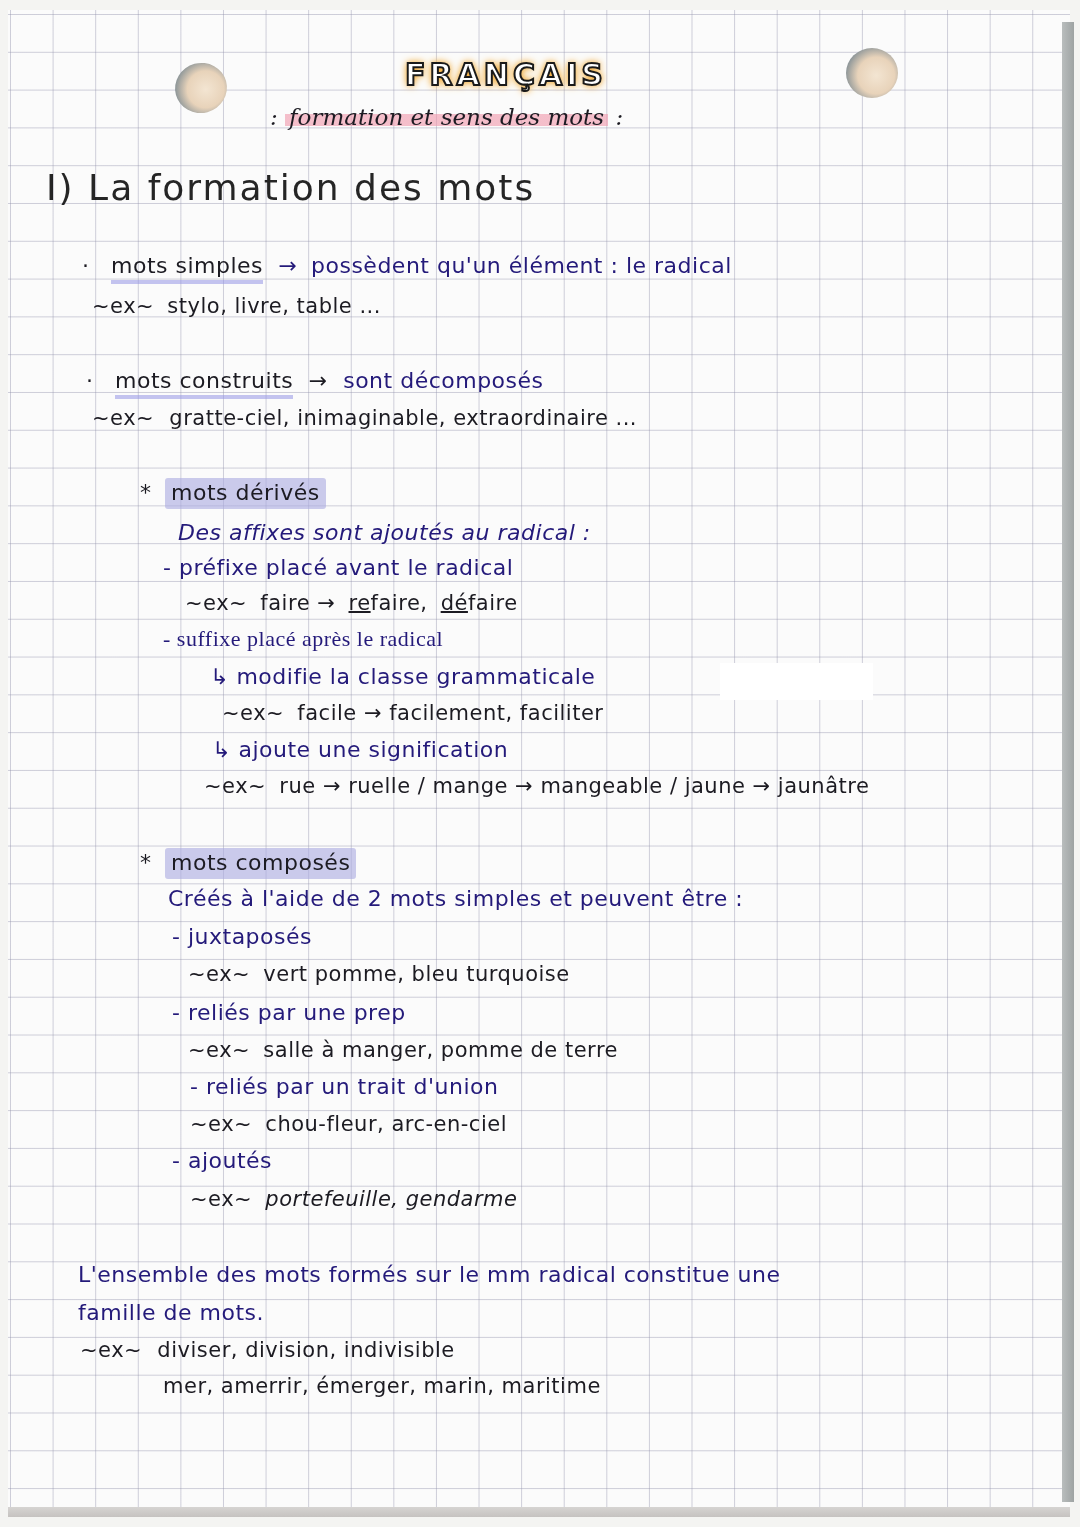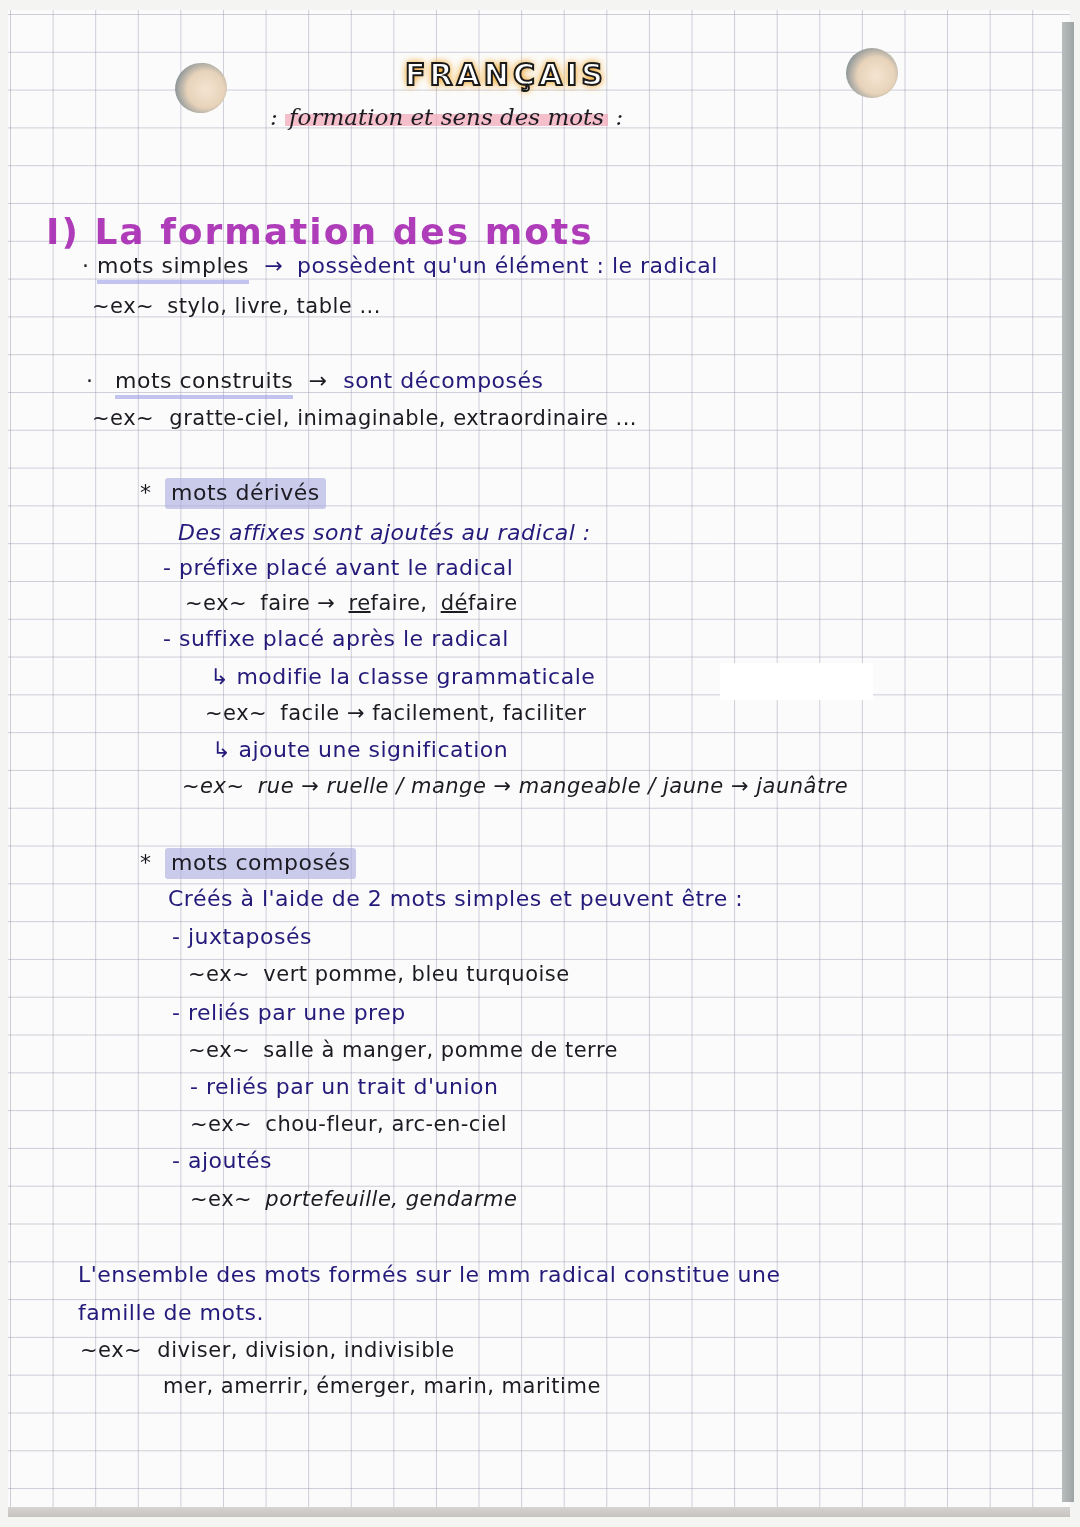--- a/index.html
+++ b/index.html
@@ -46,23 +46,22 @@
   }
   .subtitle {
     left:270px; top:106px; font-size:23px; font-style:italic; font-family:"DejaVu Serif", serif;
     color:#1c1b22;
   }
   .subtitle .hl {
     background:linear-gradient(to bottom, transparent 40%, rgba(240,150,170,0.6) 40%, rgba(240,150,170,0.6) 85%, transparent 85%);
     padding:0 4px;
   }
   .section-title {
-    left:46px; top:170px; font-size:36px; color:#a21caf; letter-spacing:2px; font-weight:bold;
+    left:46px; top:170px; font-size:36px; color:#000000; letter-spacing:2px; font-weight:normal;
     opacity:0.85;
-    margin-top:44px;
   }
   .f22 { font-size:22px; }
   .f21 { font-size:21px; }
   .hl-purple {
     background:rgba(170,170,225,0.6); padding:2px 6px 4px 6px; border-radius:3px;
   }
   .ul-purple {
     box-shadow: inset 0 -4px 0 rgba(150,150,230,0.55);
     padding-bottom:6px;
   }
@@ -85,21 +84,21 @@
 <div class="t subtitle">
   <span>:</span>
   <span class="hl">formation et sens des mots</span>
   <span>:</span>
 </div>
 
 <div class="t section-title">I) La formation des mots</div>
 
 <div class="t f22 hand" style="left:82px; top:255px;">
   <span class="ink-black">·</span>
-  <span class="ink-black ul-purple" style="">mots simples</span>
+  <span class="ink-black ul-purple" style="margin-left:14px;">mots simples</span>
   <span class="ink-blue" style="margin-left:8px;">→</span>
   <span class="ink-blue" style="margin-left:6px;">possèdent qu'un élément : le radical</span>
 </div>
 <div class="t f21 hand ink-black" style="left:92px; top:296px;">
   <span>~ex~</span>
   <span style="margin-left:6px;">stylo, livre, table ...</span>
 </div>
 
 <div class="t f22 hand" style="left:86px; top:370px;">
   <span class="ink-black">·</span>
@@ -118,29 +117,29 @@
 </div>
 <div class="t f22 hand ink-blue" style="left:178px; top:522px;font-style:italic;">Des affixes sont ajoutés au radical :</div>
 <div class="t f22 hand ink-blue" style="left:163px; top:557px;">- préfixe placé avant le radical</div>
 <div class="t f21 hand ink-black" style="left:185px; top:593px;text-align:right;">
   <span>~ex~</span>
   <span style="margin-left:6px;">faire →</span>
   <span class="underline-letter" style="margin-left:6px;">re</span><span>faire,</span>
   <span class="underline-letter" style="margin-left:6px;">dé</span><span>faire</span>
 </div>
 
-<div class="t f22 hand ink-blue" style="left:163px; top:628px;">- suffixe placé après le radical</div>
+<div class="t f22 hand ink-blue" style="left:163px; top:628px;font-family:Liberation Serif, serif;">- suffixe placé après le radical</div>
 <div class="white-patch"></div>
 <div class="t f22 hand ink-blue" style="left:210px; top:666px;">↳ modifie la classe grammaticale</div>
-<div class="t f21 hand ink-black" style="left:205px; top:703px;">
+<div class="t f21 hand ink-black" style="left:222px; top:703px;">
   <span>~ex~</span>
   <span style="margin-left:6px;">facile → facilement, faciliter</span>
 </div>
 <div class="t f22 hand ink-blue" style="left:212px; top:739px;">↳ ajoute une signification</div>
-<div class="t f21 hand ink-black" style="left:182px; top:776px;font-style:italic;">
+<div class="t f21 hand ink-black" style="left:204px; top:776px;">
   <span>~ex~</span>
   <span style="margin-left:6px;">rue → ruelle / mange → mangeable / jaune → jaunâtre</span>
 </div>
 
 <div class="t f22 hand ink-black" style="left:140px; top:852px;">
   <span>*</span>
   <span class="hl-purple" style="margin-left:6px;">mots composés</span>
 </div>
 <div class="t f22 hand ink-blue" style="left:168px; top:888px;text-align:right;">Créés à l'aide de 2 mots simples et peuvent être :</div>
 

